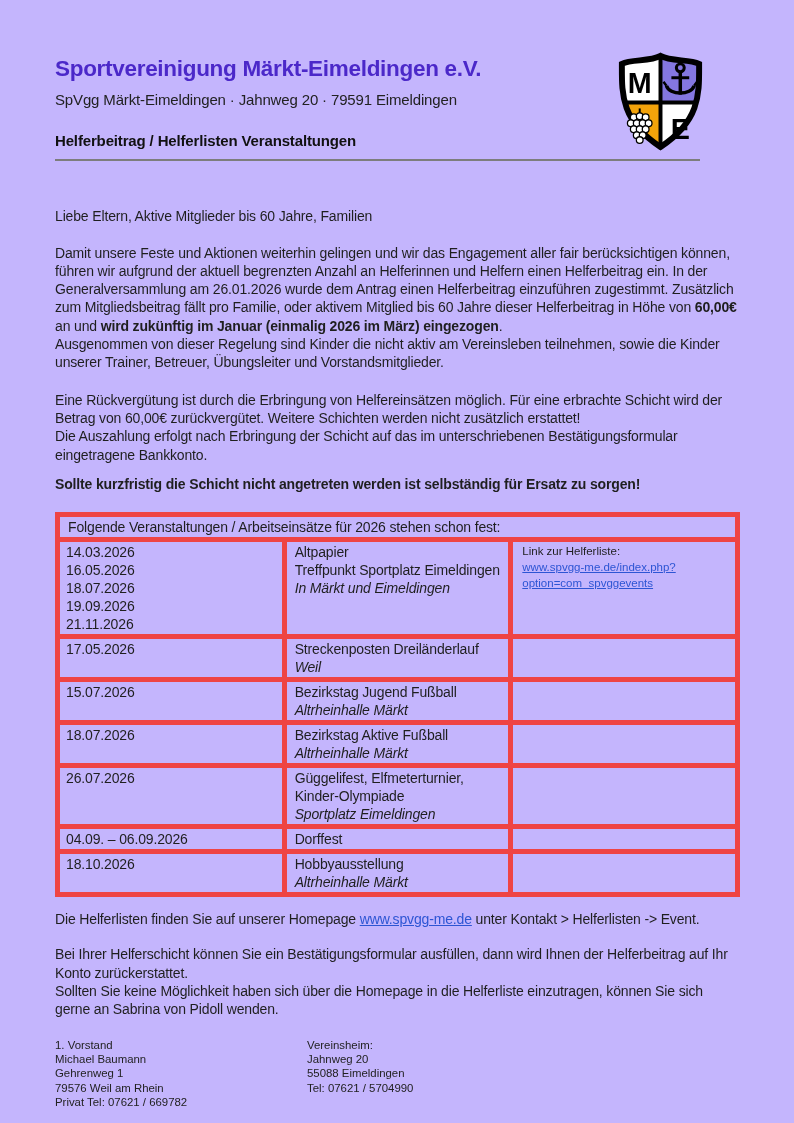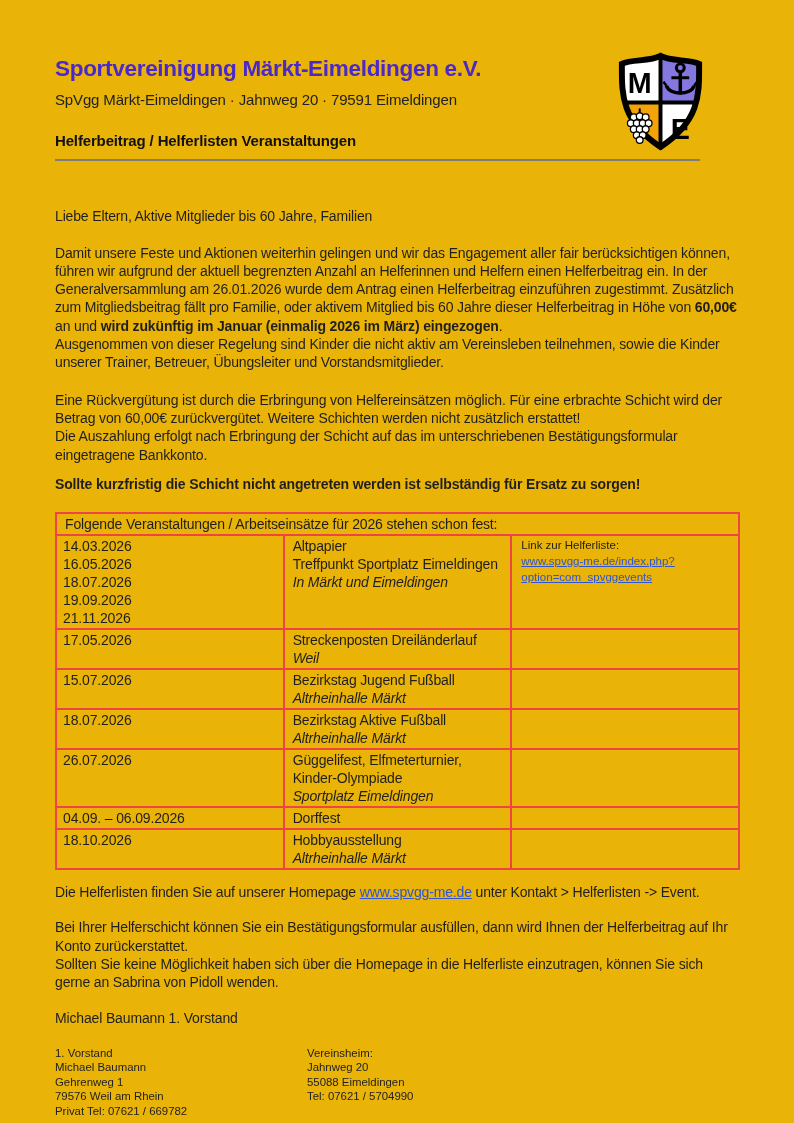--- a/index.html
+++ b/index.html
@@ -1,21 +1,21 @@
 <!DOCTYPE html>
 <html><head>
 <meta charset="utf-8">
 <style>
   * { margin: 0; padding: 0; box-sizing: border-box; }
   html, body { background: #fff; }
   .page {
     position: relative;
     width: 794px; height: 1123px;
     margin: 0 auto;
-    background: #eab308;
+    background: #c4b5fd;
     color: #1f1f1f;
     font-family: "Liberation Sans", sans-serif;
     font-size: 14px;
     line-height: 18.3px;
     letter-spacing: -0.15px;
     padding: 0 54px 0 55px;
     overflow: hidden;
   }
   
   .club-title {
@@ -43,21 +43,21 @@
   
   table.events {
     margin-top: 19px;
     width: 685px;
     border-collapse: collapse;
     table-layout: fixed;
     font-size: 14px;
     line-height: 18px;
   }
   table.events td {
-    border: 2px solid #ef4444;
+    border: 5px solid #ef4444;
     vertical-align: top;
     padding: 1px 6px;
   }
   table.events td.th-span { padding: 1px 8px; }
   td.c-date  { width: 150px; }
   td.c-event { width: 238px; padding-left: 8px !important; }
   td.c-link  { width: 297px; vertical-align: middle; font-size: 11.5px; line-height: 16px; letter-spacing: 0; padding-left: 9px !important; border-radius: 31px; }
   td.c-link a.doclink { font-size: 11.5px; }
   
   .footer {
@@ -216,21 +216,20 @@
         </td>
         <td class="c-link"></td>
       </tr>
     </tbody>
   </table>
 
   <p class="p3"><span>Die Helferlisten finden Sie auf unserer Homepage </span><a class="doclink">www.spvgg-me.de</a><span> unter Kontakt &gt; Helferlisten -&gt; Event.</span></p>
 
   <p class="p4"><span>Bei Ihrer Helferschicht können Sie ein Bestätigungsformular ausfüllen, dann wird Ihnen der Helferbeitrag auf Ihr Konto zurückerstattet.</span><br><span>Sollten Sie keine Möglichkeit haben sich über die Homepage in die Helferliste einzutragen, können Sie sich gerne an Sabrina von Pidoll wenden.</span></p>
 
-  <p class="sig">Michael Baumann 1. Vorstand</p>
 
   <div class="footer">
     <div>
       <div>1. Vorstand</div>
       <div>Michael Baumann</div>
       <div>Gehrenweg 1</div>
       <div>79576 Weil am Rhein</div>
       <div>Privat Tel: 07621 / 669782</div>
     </div>
     <div>

